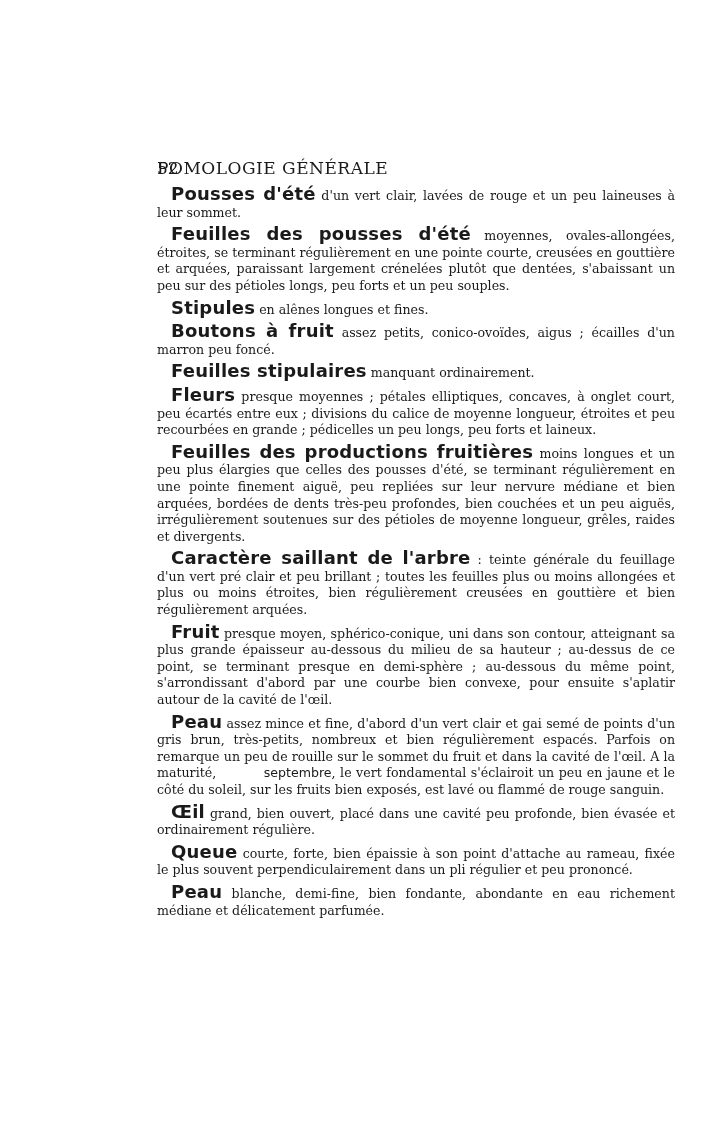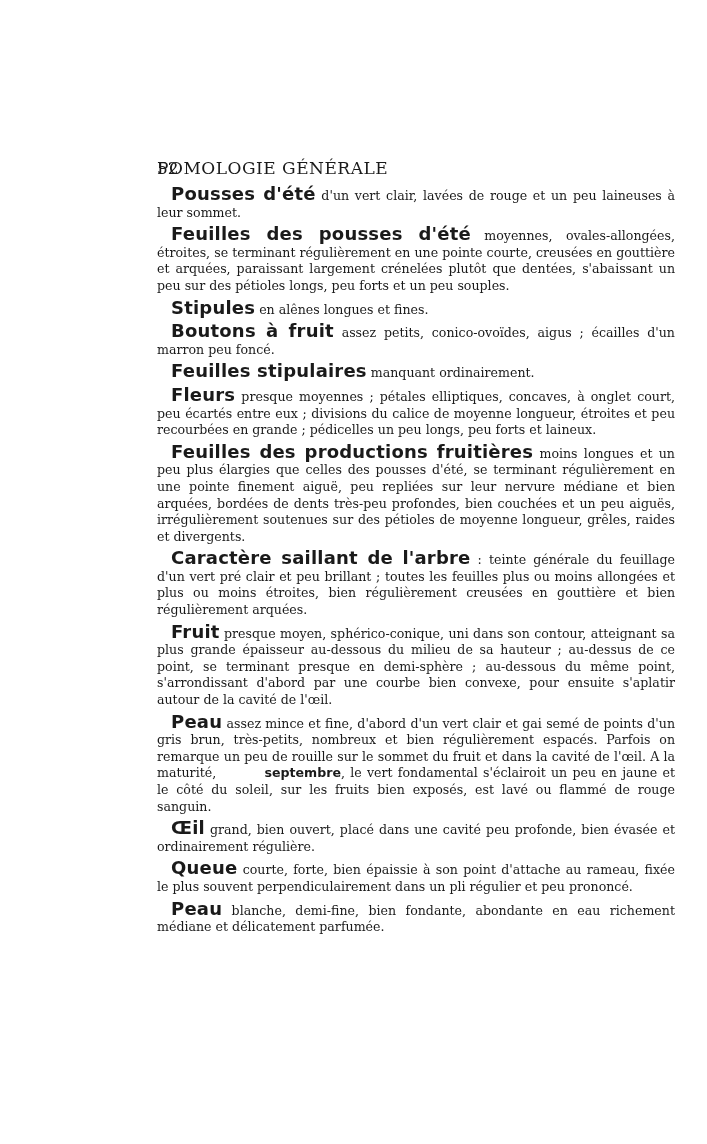--- a/index.html
+++ b/index.html
@@ -7,21 +7,21 @@
   .page {
     position: absolute; left: 157px; top: 160px; width: 518px;
     font-family: "DejaVu Serif", "Liberation Serif", serif;
     color: #1a1a1a; font-size: 12.6px; line-height: 16.6px;
   }
   .header { position: relative; height: 18px; margin-bottom: 8px; font-size: 17px; }
   .page-num { position: absolute; left: 0; top: 0; }
   .running-title { position: absolute; left: 0; right: 0; text-align: left; letter-spacing: 0.5px; }
   .para { text-indent: 14px; text-align: justify; margin: 0 0 5px 0; }
   .term { font-family: "DejaVu Sans", "Liberation Sans", sans-serif; font-weight: bold; font-size: 18px; letter-spacing: 0.2px; }
-  .inline-bold { font-family: "DejaVu Sans", "Liberation Sans", sans-serif; font-weight: bold; margin-left: 43px; }
+  .inline-bold { font-family: "DejaVu Sans", "Liberation Sans", sans-serif; font-weight: normal; margin-left: 43px; }
 </style>
 </head>
 <body>
 
 <div class="page">
   <div class="header">
     <span class="page-num">52</span>
     <span class="running-title">POMOLOGIE GÉNÉRALE</span>
   </div>
 

